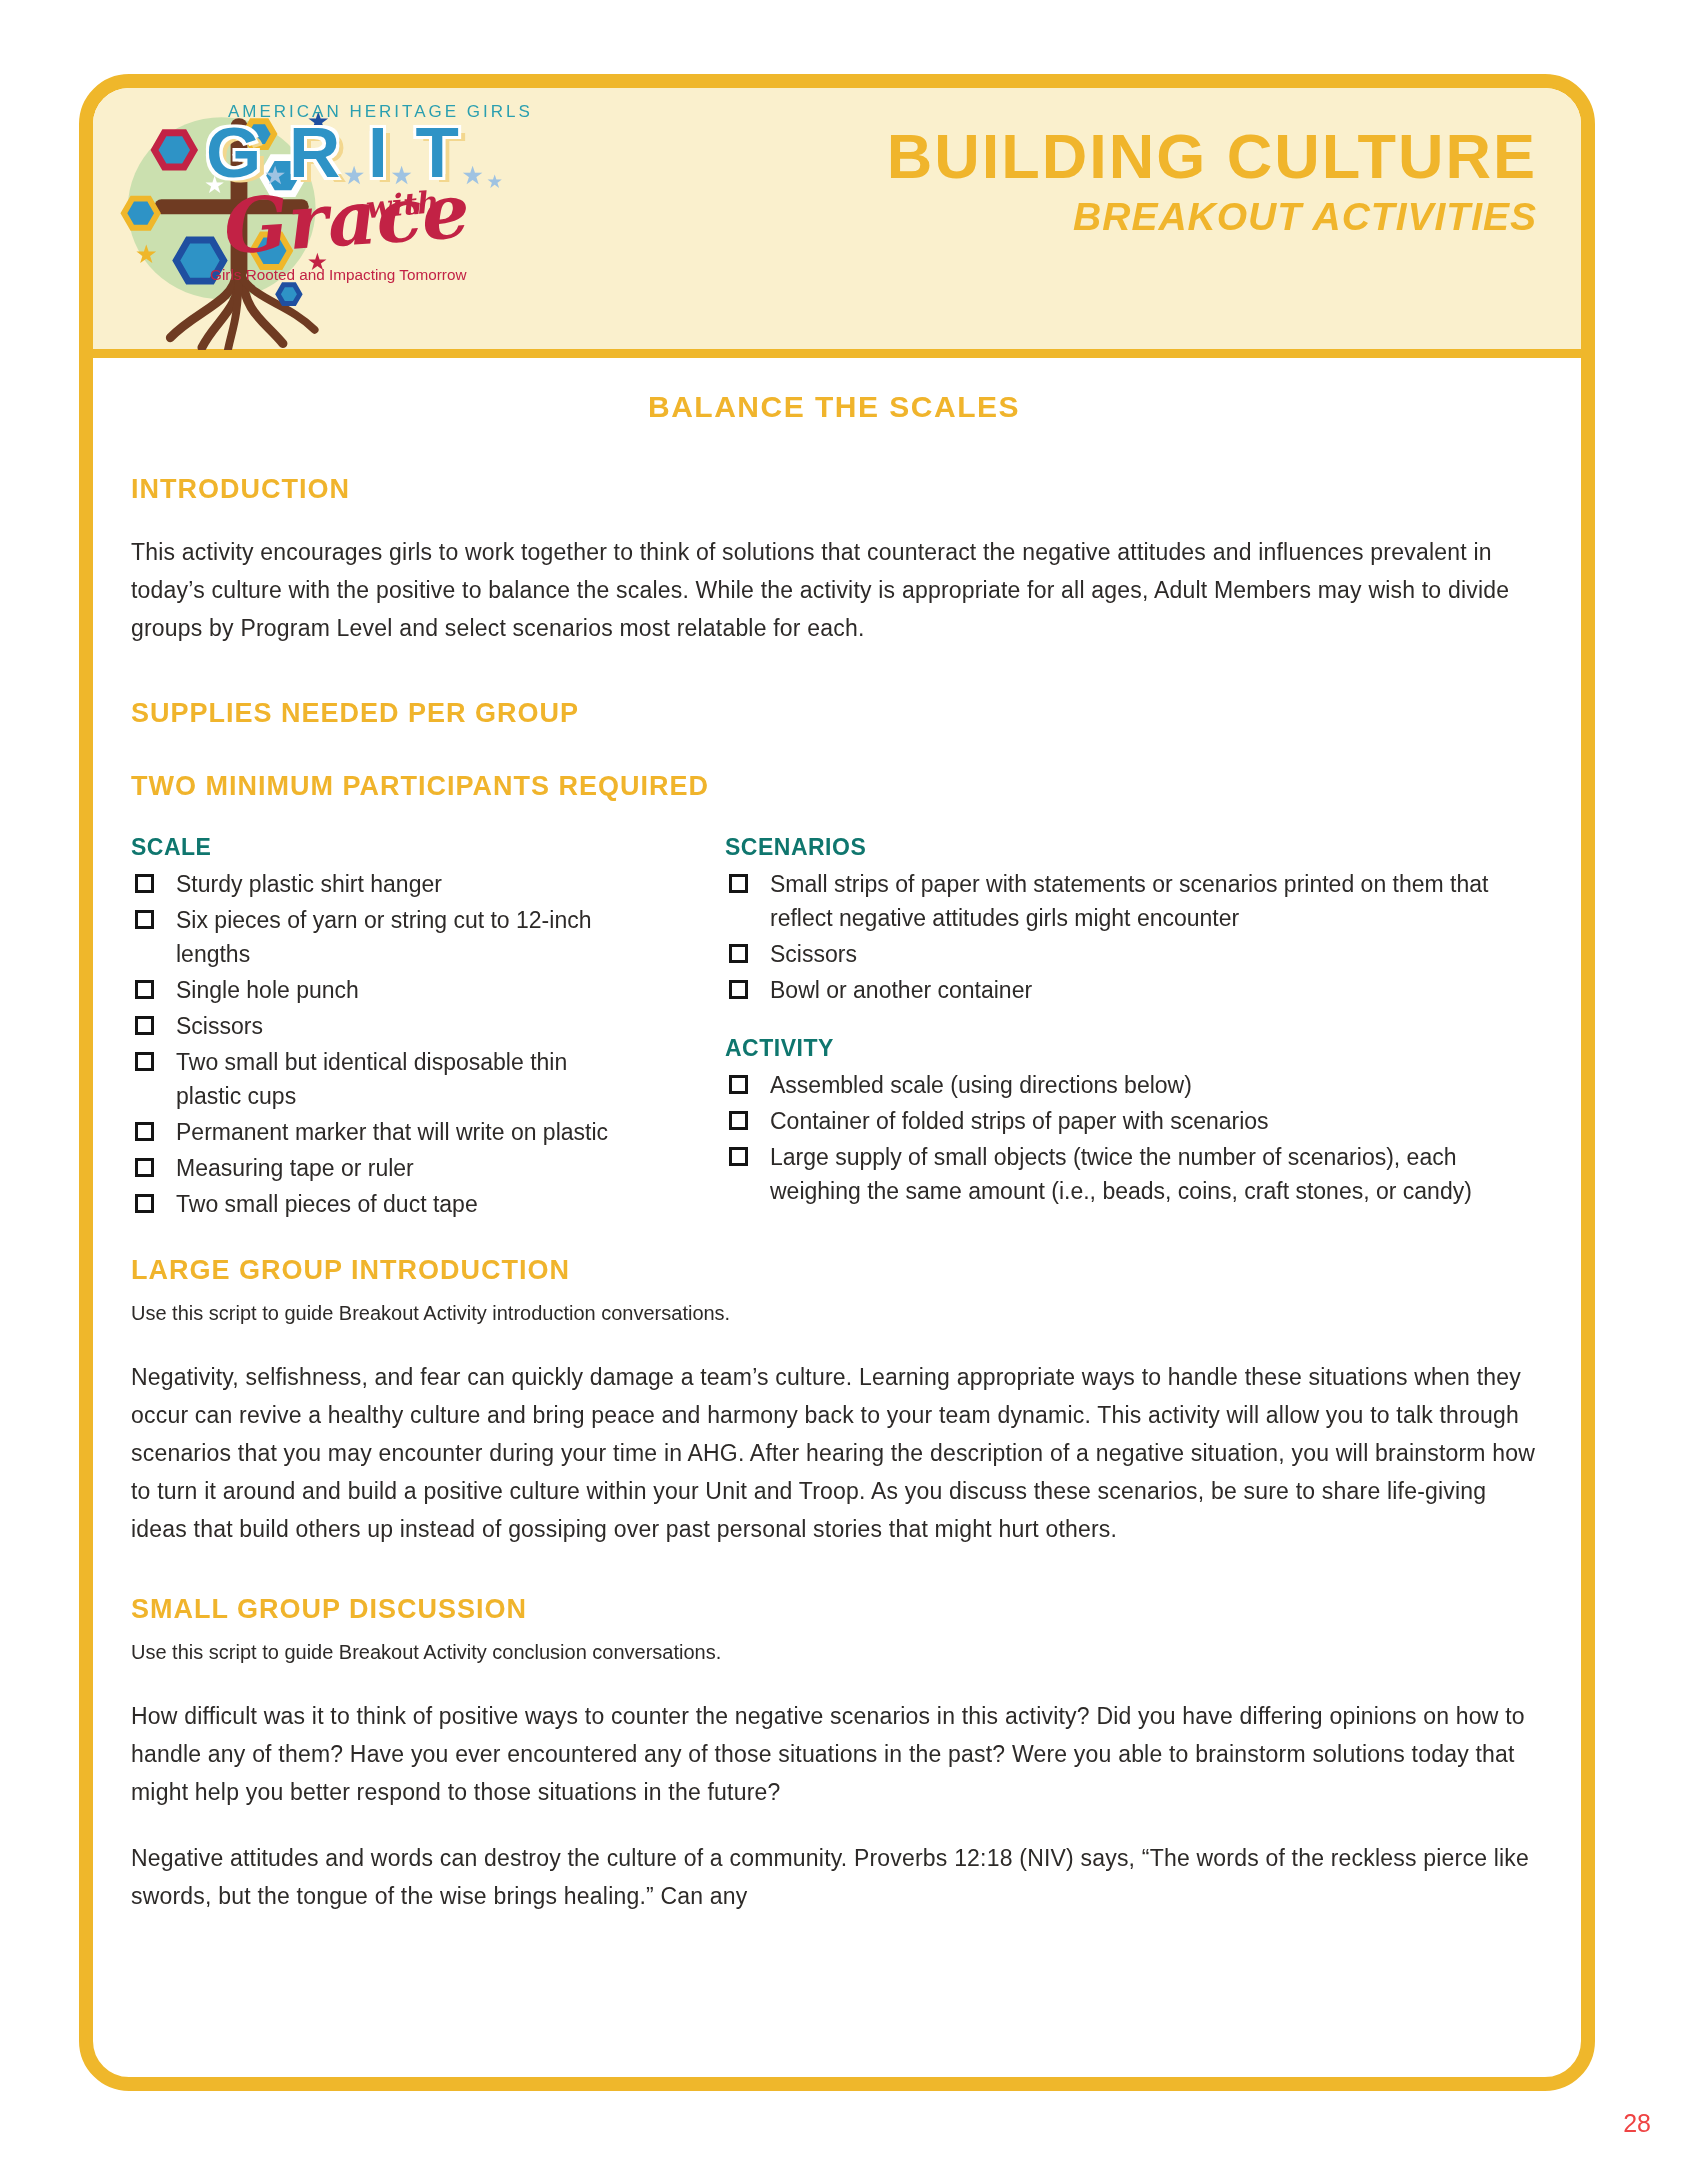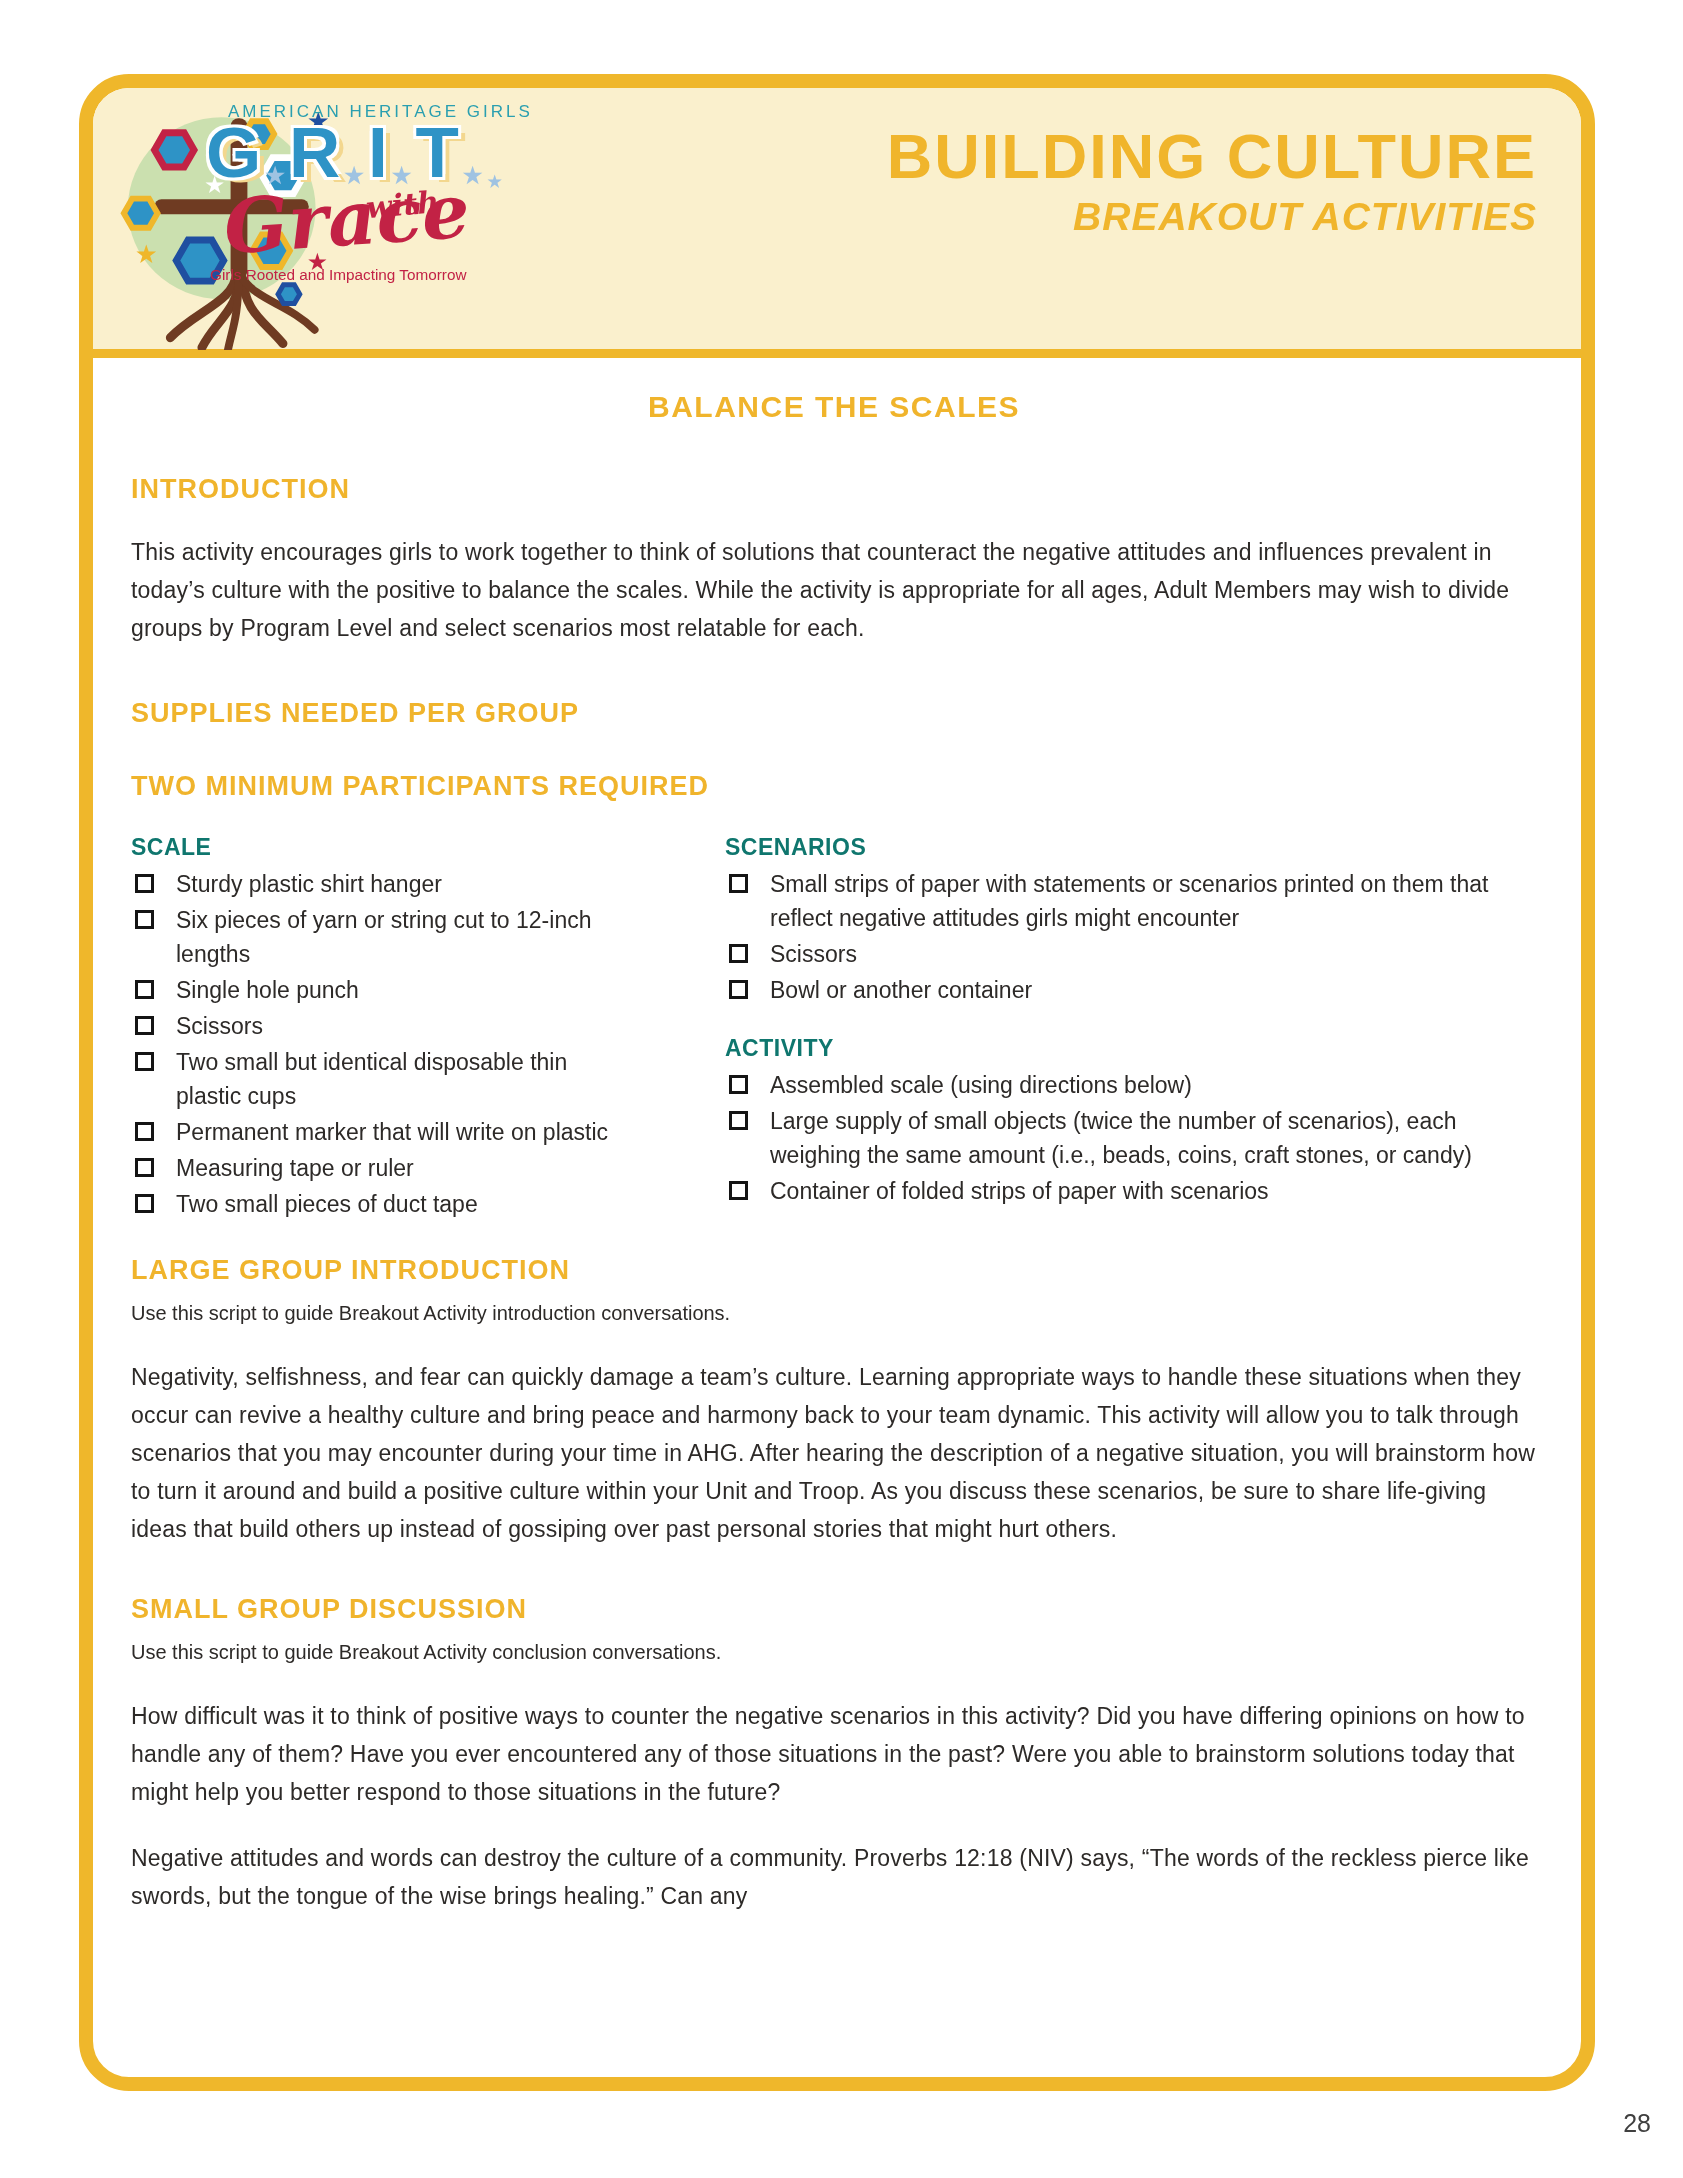--- a/index.html
+++ b/index.html
@@ -40,21 +40,21 @@
   .h-sgd{margin-top:46px;}
   .para{font-size:23px;line-height:38px;letter-spacing:0.2px;margin-top:28px;max-width:1436px;}
   .script-note{font-size:20px;line-height:34px;margin-top:10px;}
   .supplies{display:grid;grid-template-columns:500px 1fr;column-gap:94px;margin-top:32px;}
   .sub-h{font-size:23px;font-weight:bold;letter-spacing:0.5px;color:#0f766e;margin-bottom:6px;}
   .sub-h2{margin-top:28px;}
   .li{display:flex;align-items:flex-start;font-size:23px;line-height:34px;margin-bottom:2px;}
   .cb{flex:0 0 auto;width:13px;height:13px;border:3.5px solid #141414;margin:7px 22px 0 4px;}
   .li-t{flex:1;}
   
-  .page-num{position:absolute;right:32px;bottom:40px;font-size:25px;color:#404040;}
+  .page-num{position:absolute;right:32px;bottom:40px;font-size:25px;color:#ef4444;}
 </style>
 </head>
 <body>
 
 <div class="page">
   <div class="frame">
 
     <div class="header">
       <div class="logo">
         <svg class="tree-svg" width="252" height="246" viewBox="0 0 255 248">
@@ -150,25 +150,25 @@
               <span class="cb"></span>
               <span class="li-t">Bowl or another container</span>
             </div>
           <div class="sub-h sub-h2">ACTIVITY</div>
           <div class="li">
               <span class="cb"></span>
               <span class="li-t">Assembled scale (using directions below)</span>
             </div>
           <div class="li">
               <span class="cb"></span>
-              <span class="li-t">Large supply of small objects (twice the number of scenarios), each weighing the same amount (i.e., beads, coins, craft stones, or candy)</span>
+              <span class="li-t">Container of folded strips of paper with scenarios</span>
             </div>
           <div class="li">
               <span class="cb"></span>
-              <span class="li-t">Container of folded strips of paper with scenarios</span>
+              <span class="li-t">Large supply of small objects (twice the number of scenarios), each weighing the same amount (i.e., beads, coins, craft stones, or candy)</span>
             </div>
         </div>
       </div>
 
       <div class="gold-h h-lgi">LARGE GROUP INTRODUCTION</div>
       <div class="script-note">Use this script to guide Breakout Activity introduction conversations.</div>
       <div class="para">Negativity, selfishness, and fear can quickly damage a team’s culture. Learning appropriate ways to handle these situations when they occur can revive a healthy culture and bring peace and harmony back to your team dynamic. This activity will allow you to talk through scenarios that you may encounter during your time in AHG. After hearing the description of a negative situation, you will brainstorm how to turn it around and build a positive culture within your Unit and Troop. As you discuss these scenarios, be sure to share life-giving ideas that build others up instead of gossiping over past personal stories that might hurt others.</div>
 
       <div class="gold-h h-sgd">SMALL GROUP DISCUSSION</div>
       <div class="script-note">Use this script to guide Breakout Activity conclusion conversations.</div>

